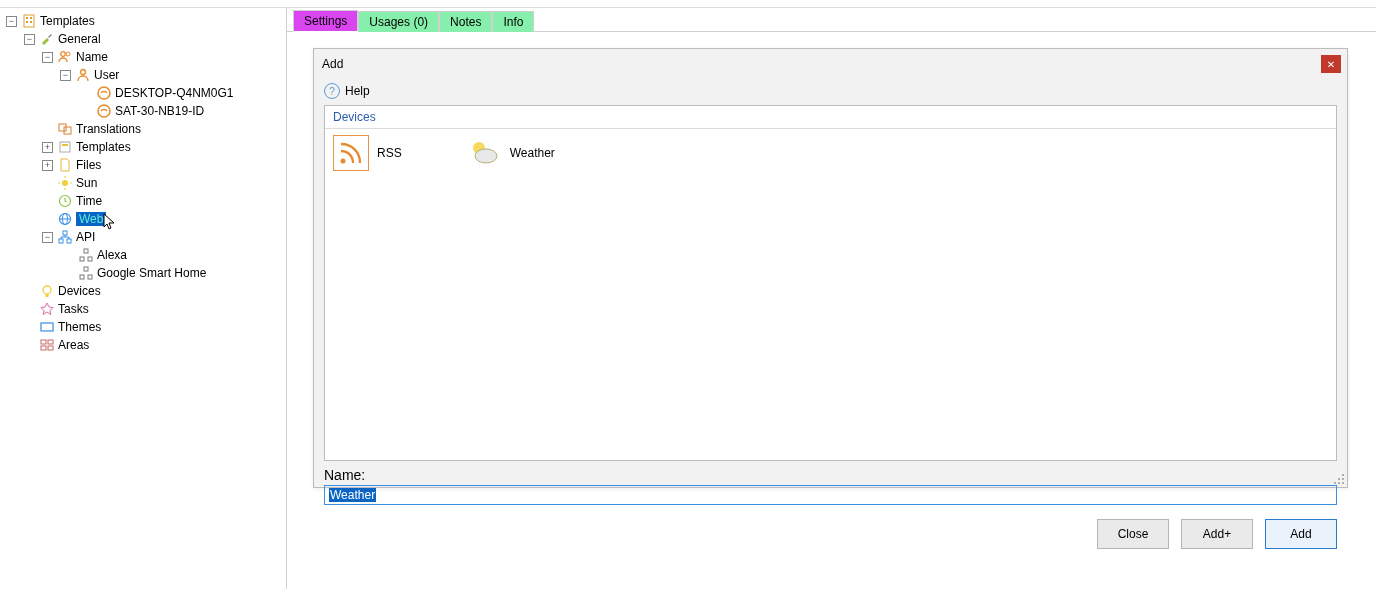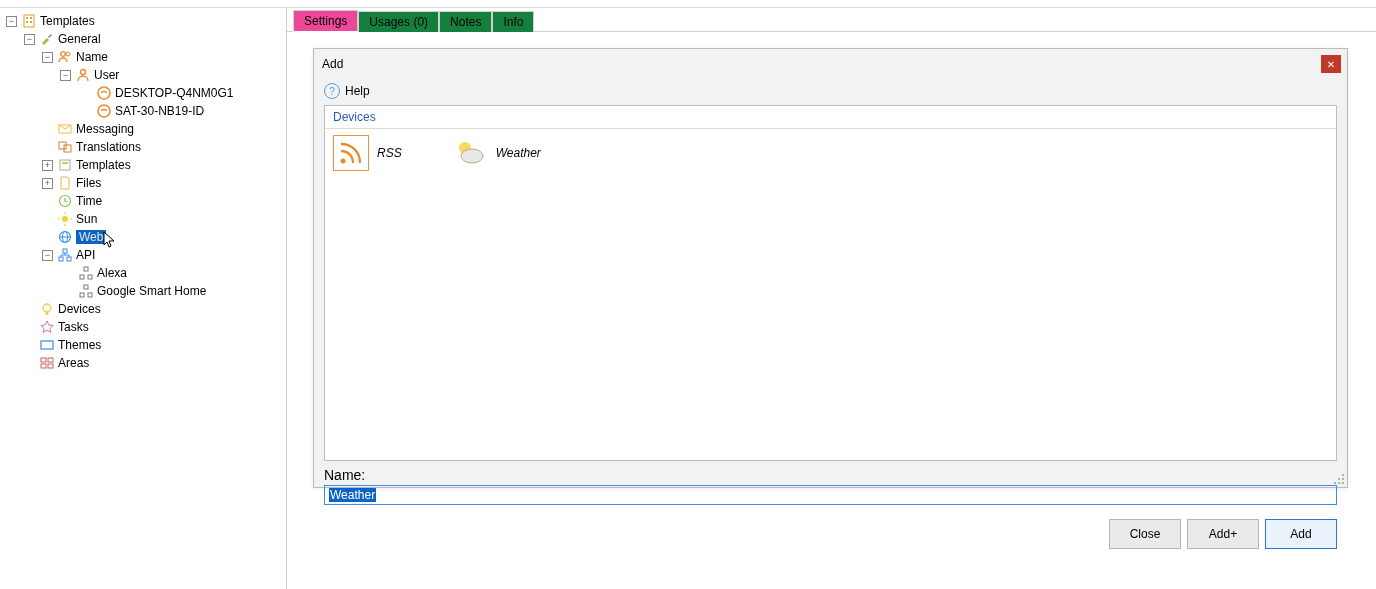--- a/index.html
+++ b/index.html
@@ -54,48 +54,48 @@
       width: 16px;
       height: 16px;
       display: inline-flex;
       align-items: center;
       justify-content: center;
       margin-right: 3px;
       flex: 0 0 16px;
     }
     .node-label.selected {
       background: #0a64c4;
-      color: #e5e5e5;
+      color: #5eead4;
       padding: 0 3px;
     }
     .cursor-svg { position: relative; left: -3px; top: 3px; }
     .indent { display: inline-block; }
     .i1 { width: 18px; } .i2 { width: 36px; } .i3 { width: 54px; } .i4 { width: 72px; } .i5 { width: 90px; }
 
     .right-panel { flex: 1; padding: 0; }
     .tabs {
       display: flex;
       border-bottom: 1px solid #d0d0d0;
       height: 24px;
       align-items: flex-end;
       padding-left: 6px;
     }
     .tab {
       padding: 3px 10px;
       border: 1px solid #d0d0d0;
       border-bottom: none;
-      background: #15803d;
+      background: #86efac;
       margin-right: 0px;
       font-size: 12px;
       cursor: default;
       position: relative;
       top: 1px;
     }
     .tab.active {
-      background: #ec4899;
+      background: #d946ef;
       border-bottom: 1px solid #fff;
     }
 
     
     .dialog {
       position: absolute;
       left: 313px;
       top: 48px;
       width: 1035px;
       height: 440px;
@@ -141,22 +141,21 @@
     }
     .devices-header {
       color: #2a5db0;
       padding: 4px 8px;
       border-bottom: 1px solid #dcdcdc;
       font-size: 12px;
     }
     .devices-body {
       padding: 6px 8px;
       display: flex;
-      gap: 50px;
-      font-style: italic;
+      gap: 64px;
     }
     .device-item { display: flex; align-items: center; gap: 8px; cursor: pointer; }
     .rss-icon {
       width: 36px; height: 36px;
       border: 1px solid #e89640;
       display: flex; align-items: center; justify-content: center;
     }
     .weather-icon { width: 36px; height: 36px; display: flex; align-items: center; justify-content: center; }
 
     .name-row { margin: 6px 10px 2px 10px; }
@@ -169,21 +168,21 @@
       font-size: 12px;
       height: 20px;
     }
     .name-input .sel {
       background: #0a64c4; color: #fff; padding: 0 1px;
     }
 
     .button-row {
       display: flex;
       justify-content: flex-end;
-      gap: 6px;
+      gap: 12px;
       padding: 14px 10px 8px 10px;
     }
     .dlg-btn {
       width: 72px; height: 30px;
       display: flex; align-items: center; justify-content: center;
       border: 1px solid #b5b5b5;
       background: #eaeaea;
       cursor: pointer;
       font-size: 12px;
     }
@@ -271,31 +270,20 @@
       <span class="indent i5"></span>
       <span class="icon">
         <svg width="16" height="16">
             <circle cx="8" cy="8" r="6" fill="none" stroke="#e68a2e" stroke-width="1.5"></circle>
             <path d="M5 8c1-2 5-2 6 0" fill="none" stroke="#e68a2e" stroke-width="1.3"></path>
           </svg>
       </span>
       <span class="node-label">SAT-30-NB19-ID</span>
     </div>
 
-    <div class="tree-row">
-      <span class="indent i2"></span>
-      <span class="expander-spacer"></span>
-      <span class="icon">
-        <svg width="16" height="16">
-            <rect x="2" y="4" width="12" height="8" fill="none" stroke="#e6c23a" stroke-width="1"></rect>
-            <path d="M2 4l6 4 6-4" fill="none" stroke="#e6c23a" stroke-width="1"></path>
-          </svg>
-      </span>
-      <span class="node-label">Messaging</span>
-    </div>
 
     <div class="tree-row">
       <span class="indent i2"></span>
       <span class="expander-spacer"></span>
       <span class="icon">
         <svg width="16" height="16">
             <rect x="2" y="3" width="7" height="7" fill="none" stroke="#d97f2e" stroke-width="1"></rect>
             <rect x="7" y="6" width="7" height="7" fill="none" stroke="#d97f2e" stroke-width="1"></rect>
           </svg>
       </span>
@@ -316,49 +304,49 @@
 
     <div class="tree-row">
       <span class="indent i2"></span>
       <div class="expander">+</div>
       <span class="icon">
         <svg width="16" height="16">
             <path d="M4 2h6l2 2v10H4z" fill="none" stroke="#e6b43a" stroke-width="1"></path>
           </svg>
       </span>
       <span class="node-label">Files</span>
-    </div>
-
-    <div class="tree-row">
-      <span class="indent i2"></span>
-      <span class="expander-spacer"></span>
-      <span class="icon">
-        <svg width="16" height="16">
-            <circle cx="8" cy="8" r="5.5" fill="none" stroke="#8cc44a" stroke-width="1.2"></circle>
-            <path d="M8 5v3l2 1" fill="none" stroke="#8cc44a" stroke-width="1.2"></path>
-          </svg>
-      </span>
-      <span class="node-label">Time</span>
     </div>
 
     <div class="tree-row">
       <span class="indent i2"></span>
       <span class="expander-spacer"></span>
       <span class="icon">
         <svg width="16" height="16">
             <circle cx="8" cy="8" r="3" fill="#f2cf3a"></circle>
             <g stroke="#f2cf3a" stroke-width="1.2">
               <line x1="8" y1="1" x2="8" y2="3"></line>
               <line x1="8" y1="13" x2="8" y2="15"></line>
               <line x1="1" y1="8" x2="3" y2="8"></line>
               <line x1="13" y1="8" x2="15" y2="8"></line>
             </g>
           </svg>
       </span>
       <span class="node-label">Sun</span>
+    </div>
+
+    <div class="tree-row">
+      <span class="indent i2"></span>
+      <span class="expander-spacer"></span>
+      <span class="icon">
+        <svg width="16" height="16">
+            <circle cx="8" cy="8" r="5.5" fill="none" stroke="#8cc44a" stroke-width="1.2"></circle>
+            <path d="M8 5v3l2 1" fill="none" stroke="#8cc44a" stroke-width="1.2"></path>
+          </svg>
+      </span>
+      <span class="node-label">Time</span>
     </div>
 
     <div class="tree-row">
       <span class="indent i2"></span>
       <span class="expander-spacer"></span>
       <span class="icon">
         <svg width="16" height="16">
             <circle cx="8" cy="8" r="5.5" fill="none" stroke="#3a8ee6" stroke-width="1.2"></circle>
             <ellipse cx="8" cy="8" rx="2.5" ry="5.5" fill="none" stroke="#3a8ee6" stroke-width="1"></ellipse>
             <line x1="2.5" y1="8" x2="13.5" y2="8" stroke="#3a8ee6" stroke-width="1"></line>

